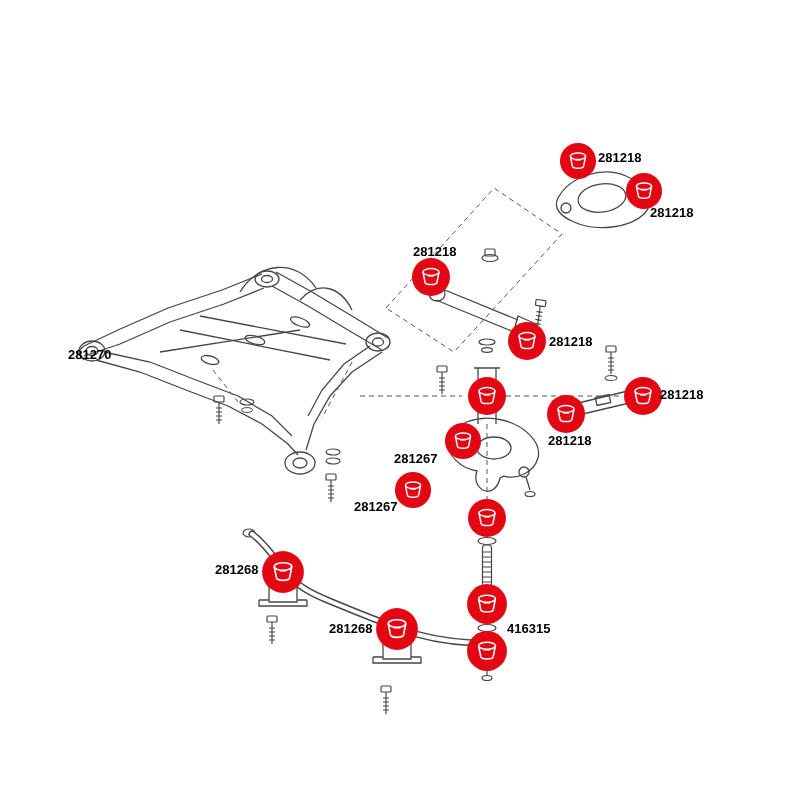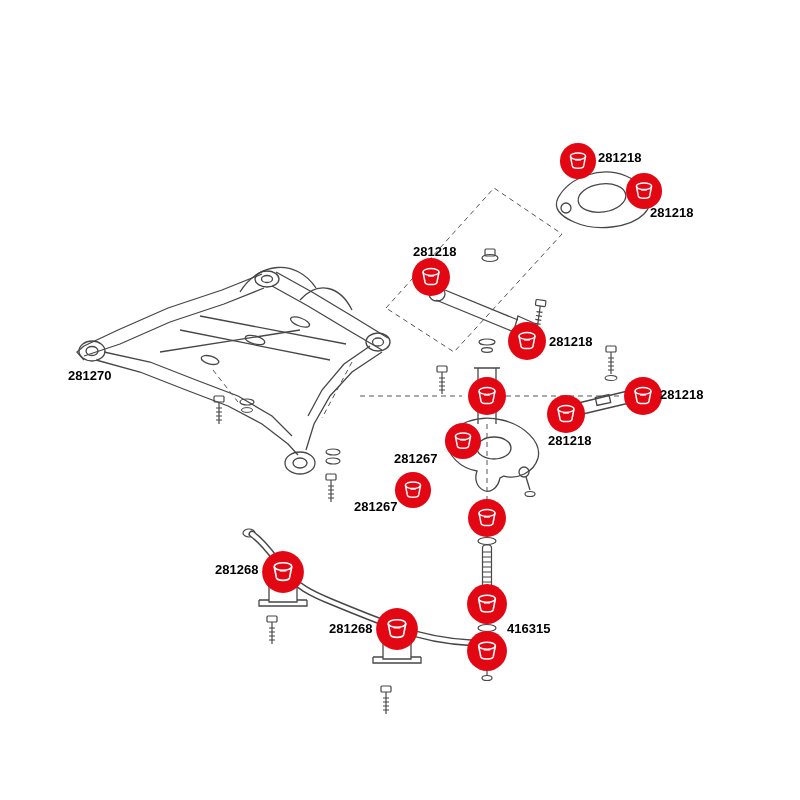--- a/index.html
+++ b/index.html
@@ -184,20 +184,20 @@
       <use href="#bushing" transform="translate(397,629) scale(1.1)"></use>
     </g>
   </svg>
 
   <div class="part-label" style="left:598px;top:151px">281218</div>
   <div class="part-label" style="left:650px;top:206px">281218</div>
   <div class="part-label" style="left:413px;top:245px">281218</div>
   <div class="part-label" style="left:549px;top:335px">281218</div>
   <div class="part-label" style="left:660px;top:388px">281218</div>
   <div class="part-label" style="left:548px;top:434px">281218</div>
-  <div class="part-label" style="left:68px;top:369px">281270</div>
+  <div class="part-label" style="left:68px;top:348px">281270</div>
   <div class="part-label" style="left:394px;top:452px">281267</div>
   <div class="part-label" style="left:354px;top:500px">281267</div>
   <div class="part-label" style="left:215px;top:563px">281268</div>
   <div class="part-label" style="left:329px;top:622px">281268</div>
   <div class="part-label" style="left:507px;top:622px">416315</div>
 
 </div>
 
 </body></html>

